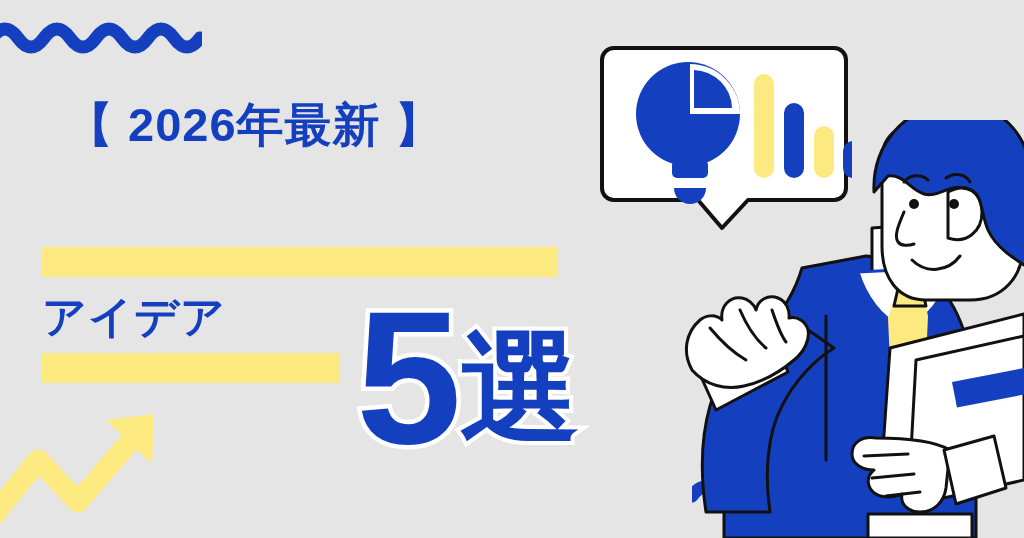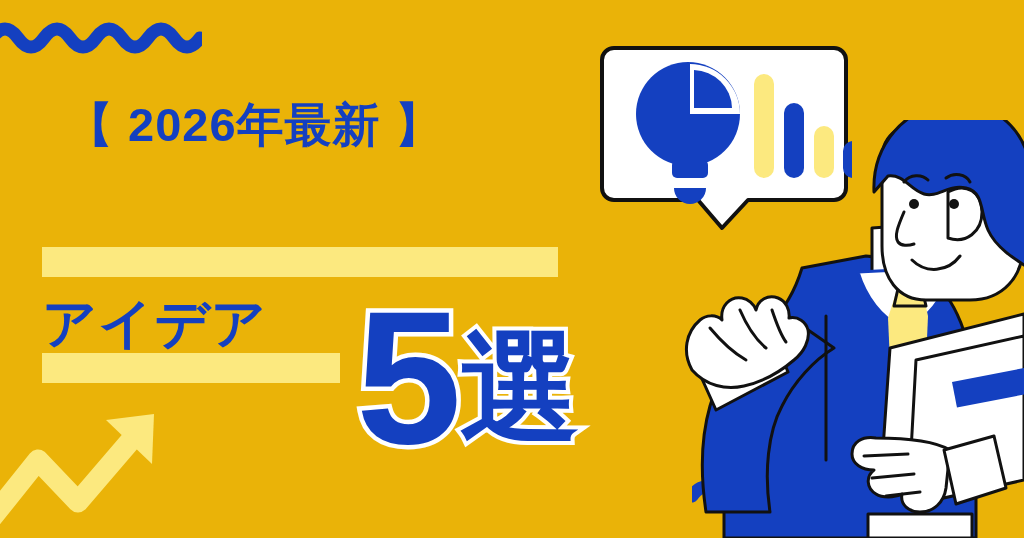--- a/index.html
+++ b/index.html
@@ -5,21 +5,21 @@
   html, body {
     margin: 0;
     padding: 0;
     background: #ffffff;
   }
   #banner {
     position: relative;
     width: 1024px;
     height: 538px;
     overflow: hidden;
-    background: #eab308;
+    background: #e5e5e5;
     font-family: "Liberation Sans", "DejaVu Sans", sans-serif;
   }
 
   
   .deco { position: absolute; }
   #wave-top-left   { left: -8px;  top: 18px;  }
   #wave-bottom-right { left: 692px; top: 476px; }
   #arrow-bottom-left { left: -14px; top: 398px; }
 
   
@@ -50,21 +50,21 @@
     top: 186px;
     font-size: 66px;
     font-weight: bold;
     letter-spacing: 1px;
     color: #1440C0;
     line-height: 1.15;
   }
   #headline-line-2 {
     left: 42px;
     top: 292px;
-    font-size: 54px;
+    font-size: 44px;
     font-weight: bold;
     letter-spacing: 1px;
     color: #1440C0;
     line-height: 1.15;
   }
 
   .marker {
     position: absolute;
     background: #FCE97F;
     z-index: 0;

